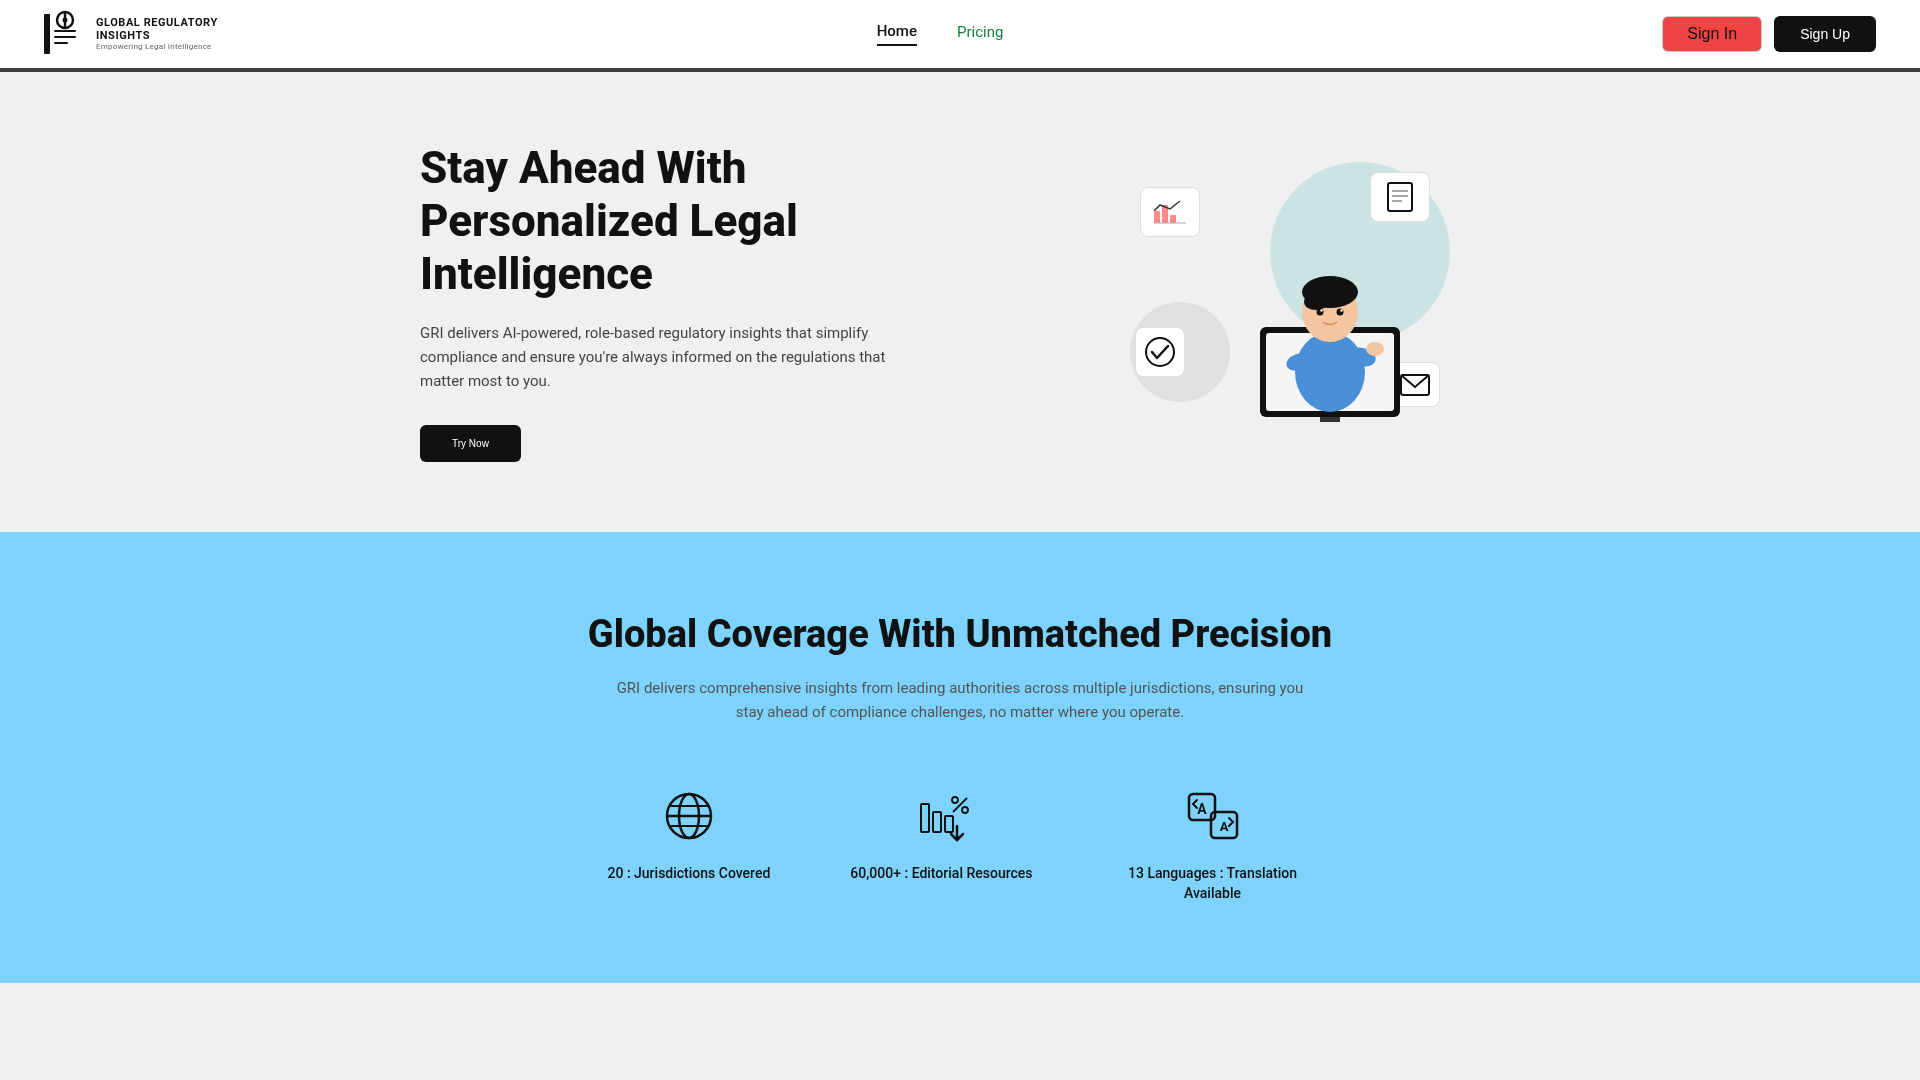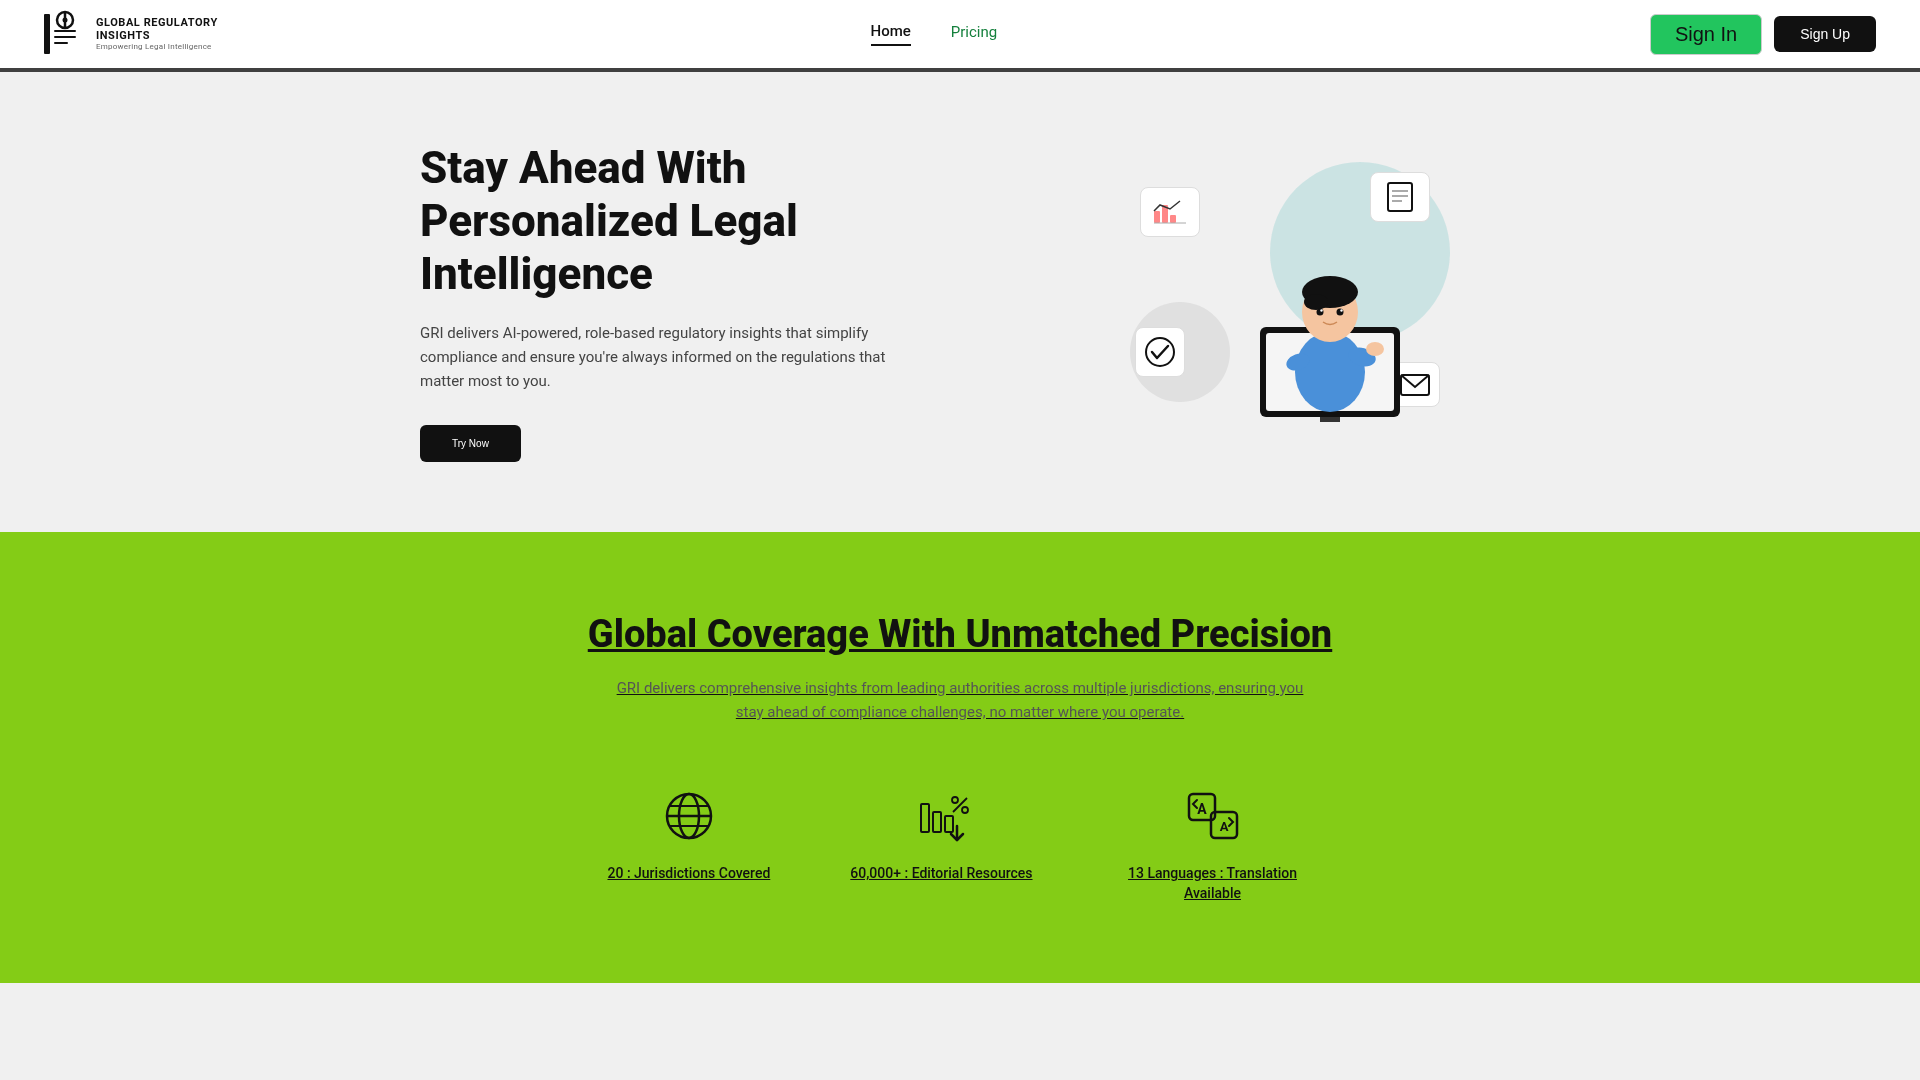--- a/index.html
+++ b/index.html
@@ -61,23 +61,23 @@
       font-weight: 500;
       border-bottom: 2px solid #111;
     }
     .nav-actions {
       display: flex;
       align-items: center;
       gap: 12px;
     }
     .btn-signin {
       border: 1.5px solid #ccc;
-      background: #22c55e;
+      background: #ef4444;
       padding: 8px 24px;
-      font-size: 20px;
+      font-size: 16px;
       border-radius: 6px;
       cursor: pointer;
       color: #111;
     }
     .btn-signup {
       background: #111;
       color: #fff;
       padding: 10px 26px;
       font-size: 14px;
       border-radius: 6px;
@@ -128,24 +128,23 @@
       flex: 1;
       max-width: 420px;
       display: flex;
       align-items: center;
       justify-content: center;
       position: relative;
     }
 
     
     .features-section {
-      background: #84cc16;
+      background: #7dd3fc;
       padding: 80px 72px;
       text-align: center;
-      text-decoration: underline;
     }
     .features-title {
       font-size: 38px;
       font-weight: 800;
       color: #111;
       margin-bottom: 20px;
     }
     .features-desc {
       font-size: 15px;
       color: #555;

